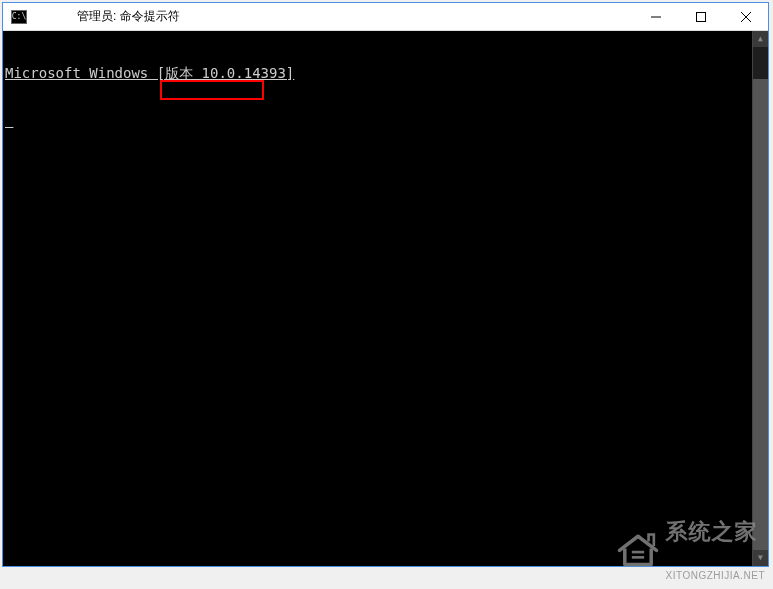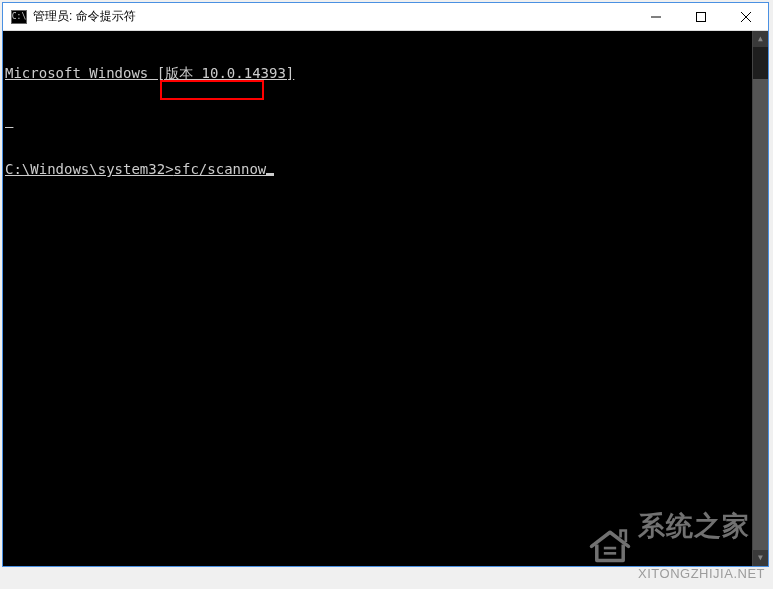--- a/index.html
+++ b/index.html
@@ -44,20 +44,21 @@
       border: 1px solid #666;
       display: flex;
       align-items: center;
       justify-content: center;
       font-size: 8px;
       color: #ccc;
       font-family: monospace;
     }
     .titlebar-title {
       flex: 1;
+      margin-left: 44px;
     }
     .window-controls {
       display: flex;
       height: 100%;
     }
     .window-control {
       width: 45px;
       height: 100%;
       display: flex;
       align-items: center;
@@ -138,28 +139,28 @@
     .watermark-icon svg {
       width: 44px;
       height: 40px;
     }
     .watermark-text {
       display: flex;
       flex-direction: column;
       line-height: 1.05;
     }
     .watermark-cn {
-      font-size: 27px;
+      font-size: 22px;
       font-weight: bold;
       color: #8a8a8a;
       font-family: "Microsoft YaHei", sans-serif;
       letter-spacing: 1px;
     }
     .watermark-url {
-      font-size: 13px;
+      font-size: 10px;
       color: #8a8a8a;
       letter-spacing: 0.5px;
       margin-top: 27px;
     }
   </style>
 </head>
 <body>
 
 <div class="window">
   <div class="titlebar">
@@ -180,21 +181,20 @@
         <svg viewBox="0 0 10 10">
             <line x1="0" y1="0" x2="10" y2="10" stroke="#000" stroke-width="1"></line>
             <line x1="10" y1="0" x2="0" y2="10" stroke="#000" stroke-width="1"></line>
           </svg>
       </div>
     </div>
   </div>
   <div class="terminal">
     <span class="terminal-line">Microsoft Windows [版本 10.0.14393]</span>
     <span class="terminal-line"> </span>
-    <span class="terminal-line"><span>C:\Windows\system32&gt;</span><span>sfc/scannow</span><span class="cursor"></span></span>
     <div class="highlight-box" style="left:157px; top:49px; width:104px; height:20px;"></div>
     <div class="scrollbar">
       <div class="scrollbar-btn">▲</div>
       <div class="scrollbar-track">
         <div class="scrollbar-thumb"></div>
       </div>
       <div class="scrollbar-btn">▼</div>
     </div>
   </div>
 </div>

